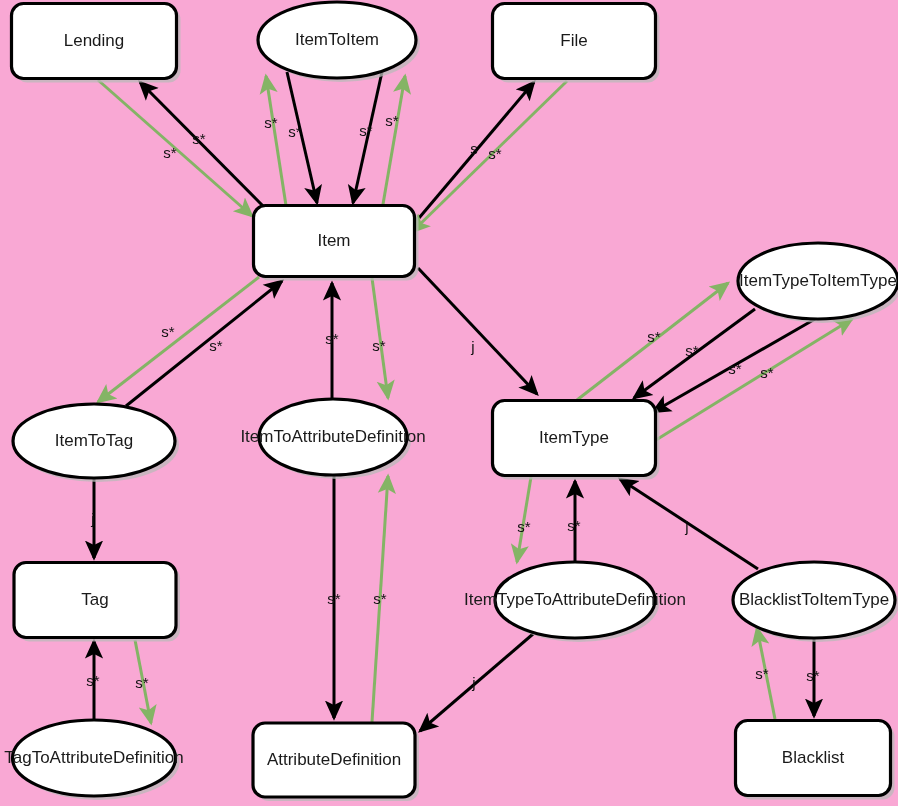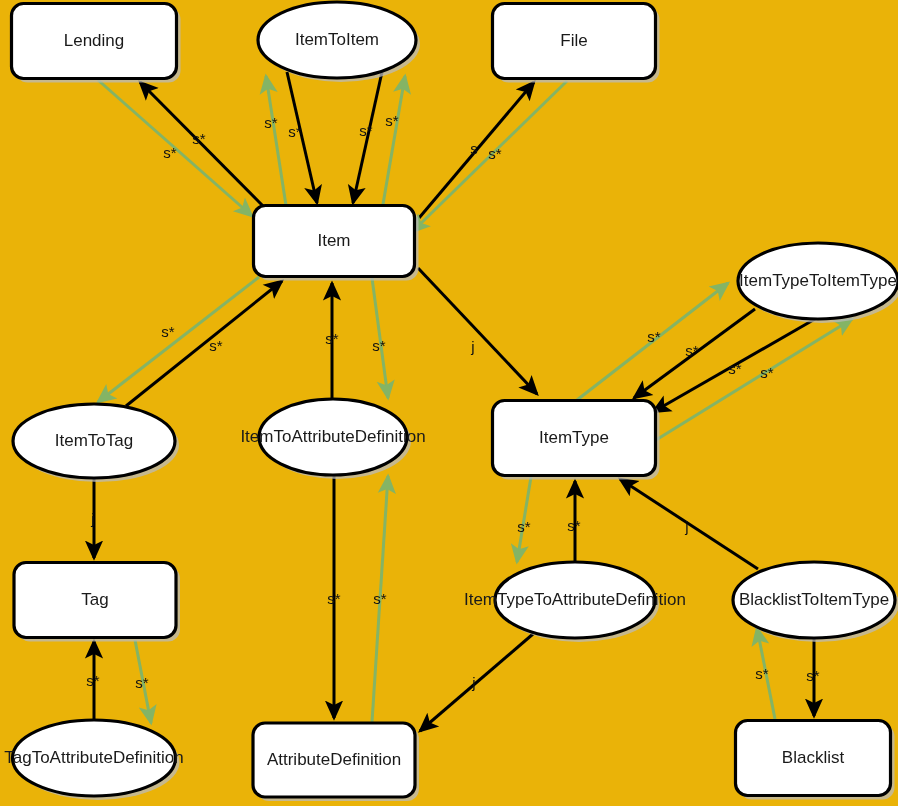--- a/index.html
+++ b/index.html
@@ -4,21 +4,21 @@
 <style>
   html, body {
     margin: 0;
     padding: 0;
     background: #ffffff;
   }
   #diagram-root {
     position: relative;
     width: 898px;
     height: 806px;
-    background: #eab308;
+    background: #f9a8d4;
     font-family: "Liberation Sans", sans-serif;
     overflow: hidden;
   }
   svg#graph {
     display: block;
     width: 898px;
     height: 806px;
   }
   .node-shape {
     fill: #ffffff;

